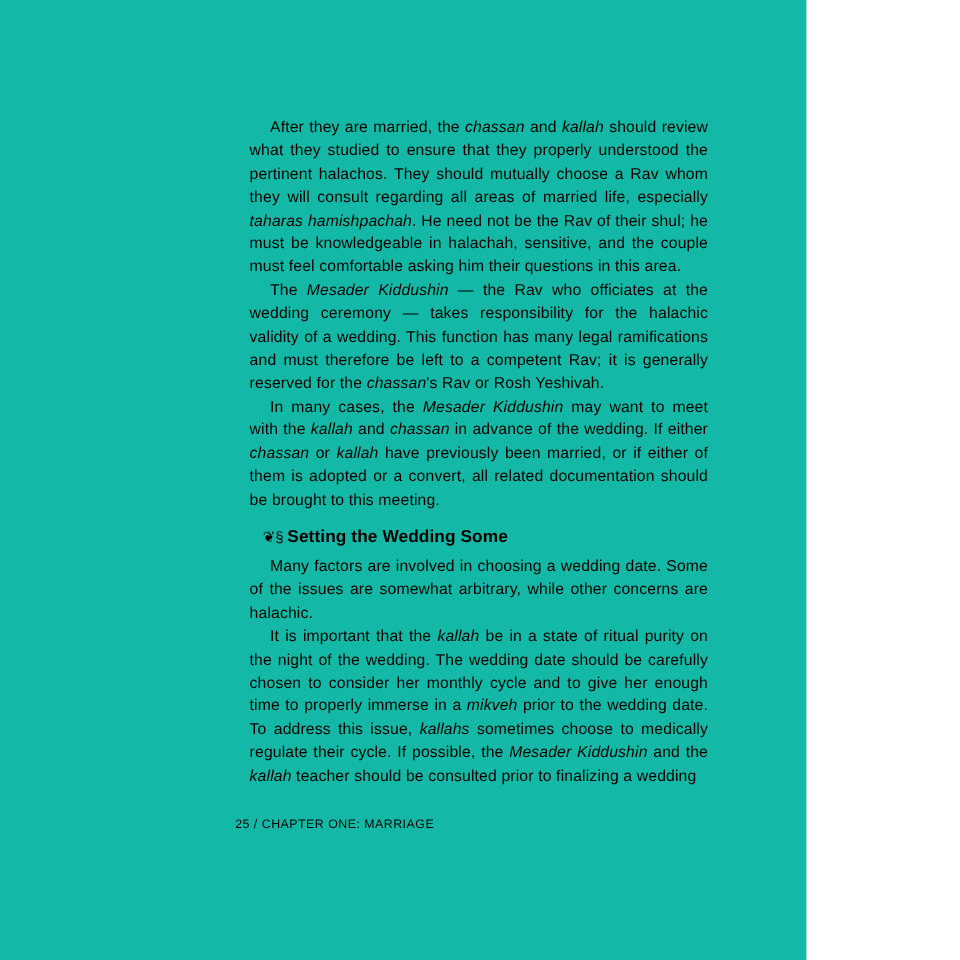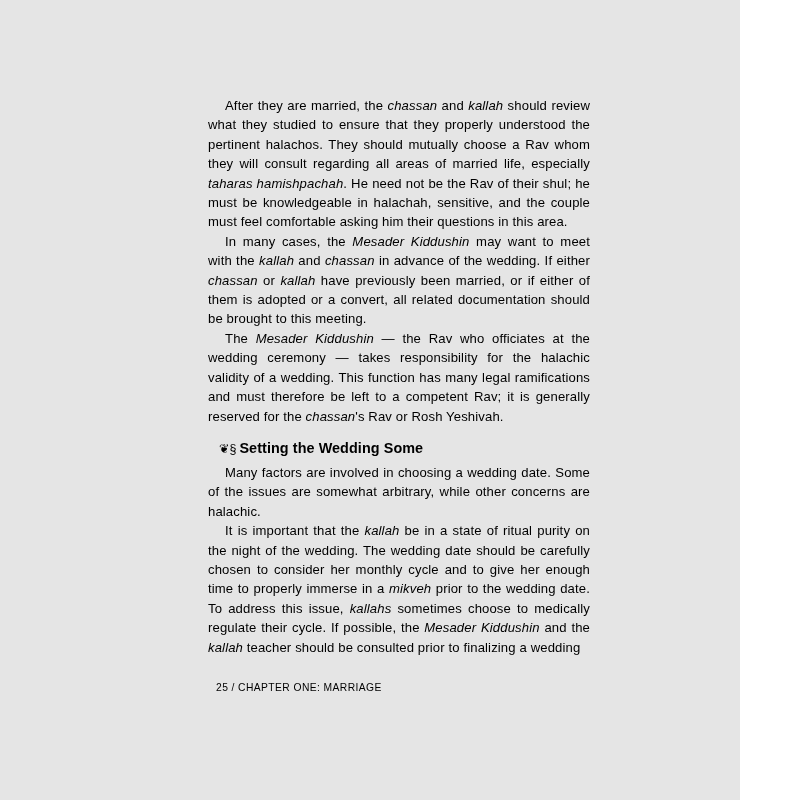--- a/index.html
+++ b/index.html
@@ -9,23 +9,23 @@
   }
   body {
     width: 800px;
     height: 800px;
     font-family: "Liberation Sans", sans-serif;
     color: #000000;
     overflow: hidden;
   }
   #page {
     position: relative;
-    width: 740px;
+    width: 672px;
     height: 800px;
-    background: #e5e5e5;
+    background: #14b8a6;
   }
   #text-column {
     position: absolute;
     left: 208px;
     top: 96px;
     width: 382px;
   }
   p.body-par {
     margin: 0;
     font-size: 13.1px;
@@ -46,41 +46,41 @@
     font-weight: normal;
     font-size: 12.5px;
     letter-spacing: 0;
     margin-right: 3px;
   }
   em {
     font-style: italic;
   }
   #footer {
     position: absolute;
-    left: 216px;
+    left: 196px;
     top: 682px;
     width: 382px;
     font-size: 10.3px;
     letter-spacing: 0.04em;
     font-variant: small-caps;
     white-space: nowrap;
   }
 </style>
 </head>
 <body>
 
 <div id="page">
 
   <div id="text-column">
 
     <p class="body-par">After they are married, the <em>chassan</em> and <em>kallah</em> should review what they studied to ensure that they properly understood the pertinent halachos. They should mutually choose a Rav whom they will consult regarding all areas of married life, especially <em>taharas hamishpachah</em>. He need not be the Rav of their shul; he must be knowledgeable in halachah, sensitive, and the couple must feel comfortable asking him their questions in this area.</p>
 
 
+    <p class="body-par">The <em>Mesader Kiddushin</em> — the Rav who officiates at the wedding ceremony — takes responsibility for the halachic validity of a wedding. This function has many legal ramifications and must therefore be left to a competent Rav; it is generally reserved for the <em>chassan</em>'s Rav or Rosh Yeshivah.</p>
     <p class="body-par">In many cases, the <em>Mesader Kiddushin</em> may want to meet with the <em>kallah</em> and <em>chassan</em> in advance of the wedding. If either <em>chassan</em> or <em>kallah</em> have previously been married, or if either of them is adopted or a convert, all related documentation should be brought to this meeting.</p>
-    <p class="body-par">The <em>Mesader Kiddushin</em> — the Rav who officiates at the wedding ceremony — takes responsibility for the halachic validity of a wedding. This function has many legal ramifications and must therefore be left to a competent Rav; it is generally reserved for the <em>chassan</em>'s Rav or Rosh Yeshivah.</p>
 
     <h2 class="section-head"><span class="fleuron">❦§</span><span>Setting the Wedding Some</span></h2>
 
     <p class="body-par">Many factors are involved in choosing a wedding date. Some of the issues are somewhat arbitrary, while other concerns are halachic.</p>
     <p class="body-par">It is important that the <em>kallah</em> be in a state of ritual purity on the night of the wedding. The wedding date should be carefully chosen to consider her monthly cycle and to give her enough time to properly immerse in a <em>mikveh</em> prior to the wedding date. To address this issue, <em>kallahs</em> sometimes choose to medically regulate their cycle. If possible, the <em>Mesader Kiddushin</em> and the <em>kallah</em> teacher should be consulted prior to finalizing a wedding</p>
 
   </div>
 
   <div id="footer">25 / CHAPTER ONE: MARRIAGE</div>
 

